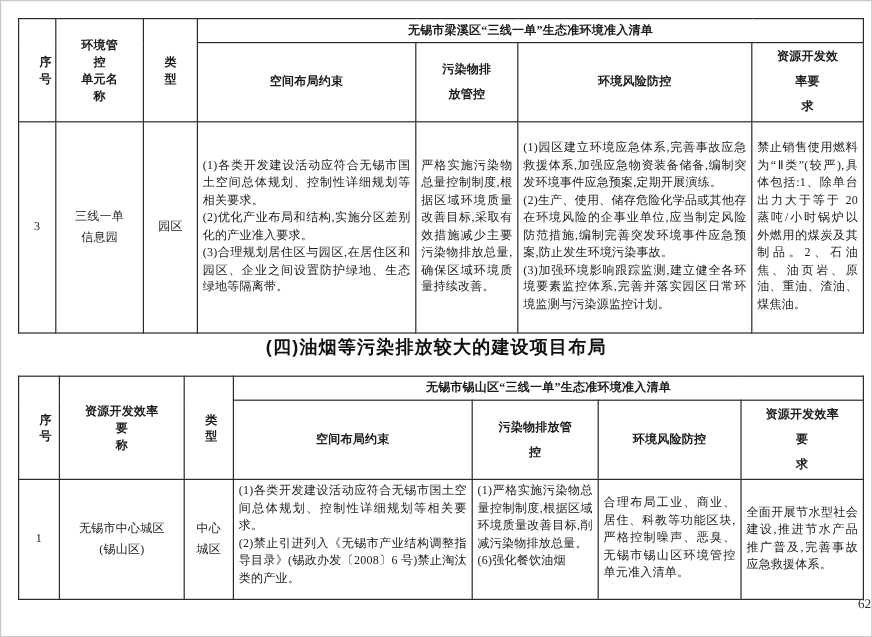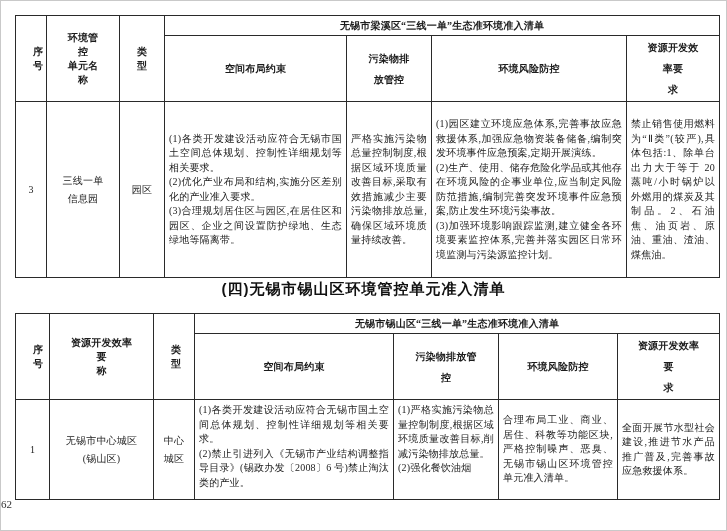--- a/index.html
+++ b/index.html
@@ -64,21 +64,21 @@
     font-family:"Liberation Sans", sans-serif;
     font-weight:bold;
     font-size:15px;
     letter-spacing:1px;
     color:#111;
   }
   .page-number {
     position:absolute;
     left:0; top:497px;
     width:100%;
-    text-align:left;
+    text-align:right;
     font-size:11px;
     color:#333;
   }
 </style>
 </head>
 <body>
 
 <div class="page">
 
   <table class="acc t1">
@@ -116,21 +116,21 @@
 (3)合理规划居住区与园区,在居住区和园区、企业之间设置防护绿地、生态绿地等隔离带。</td>
       <td class="body-cell">严格实施污染物总量控制制度,根据区域环境质量改善目标,采取有效措施减少主要污染物排放总量,确保区域环境质量持续改善。</td>
       <td class="body-cell">(1)园区建立环境应急体系,完善事故应急救援体系,加强应急物资装备储备,编制突发环境事件应急预案,定期开展演练。
 (2)生产、使用、储存危险化学品或其他存在环境风险的企事业单位,应当制定风险防范措施,编制完善突发环境事件应急预案,防止发生环境污染事故。
 (3)加强环境影响跟踪监测,建立健全各环境要素监控体系,完善并落实园区日常环境监测与污染源监控计划。</td>
       <td class="body-cell">禁止销售使用燃料为“Ⅱ类”(较严),具体包括:1、除单台出力大于等于 20 蒸吨/小时锅炉以外燃用的煤炭及其制品。2、石油焦、油页岩、原油、重油、渣油、煤焦油。</td>
     </tr>
   </tbody>
     </table>
 
-  <div class="section-title">(四)无锡市锡山区环境管控单元准入清单</div>
+  <div class="section-title">(四)油烟等污染排放较大的建设项目布局</div>
 
   <table class="acc t2">
     <colgroup>
       <col style="width:34px">
         <col style="width:104px">
         <col style="width:41px">
       <col style="width:199px">
         <col style="width:105px">
         <col style="width:119px">
         <col style="width:102px">
@@ -152,21 +152,21 @@
     </tr>
     <tr class="drow">
       <td class="c-mid">1</td>
       <td class="c-mid">无锡市中心城区
 (锡山区)</td>
       <td class="c-mid">中心
 城区</td>
       <td class="body-cell body-top">(1)各类开发建设活动应符合无锡市国土空间总体规划、控制性详细规划等相关要求。
 (2)禁止引进列入《无锡市产业结构调整指导目录》(锡政办发〔2008〕6 号)禁止淘汰类的产业。</td>
       <td class="body-cell body-top">(1)严格实施污染物总量控制制度,根据区域环境质量改善目标,削减污染物排放总量。
-(2)强化餐饮油烟</td>
+(6)强化餐饮油烟</td>
       <td class="body-cell">合理布局工业、商业、居住、科教等功能区块,严格控制噪声、恶臭、无锡市锡山区环境管控单元准入清单。</td>
       <td class="body-cell">全面开展节水型社会建设,推进节水产品推广普及,完善事故应急救援体系。</td>
     </tr>
   </tbody>
     </table>
 
   <div class="page-number">62</div>
 
 </div>
 

